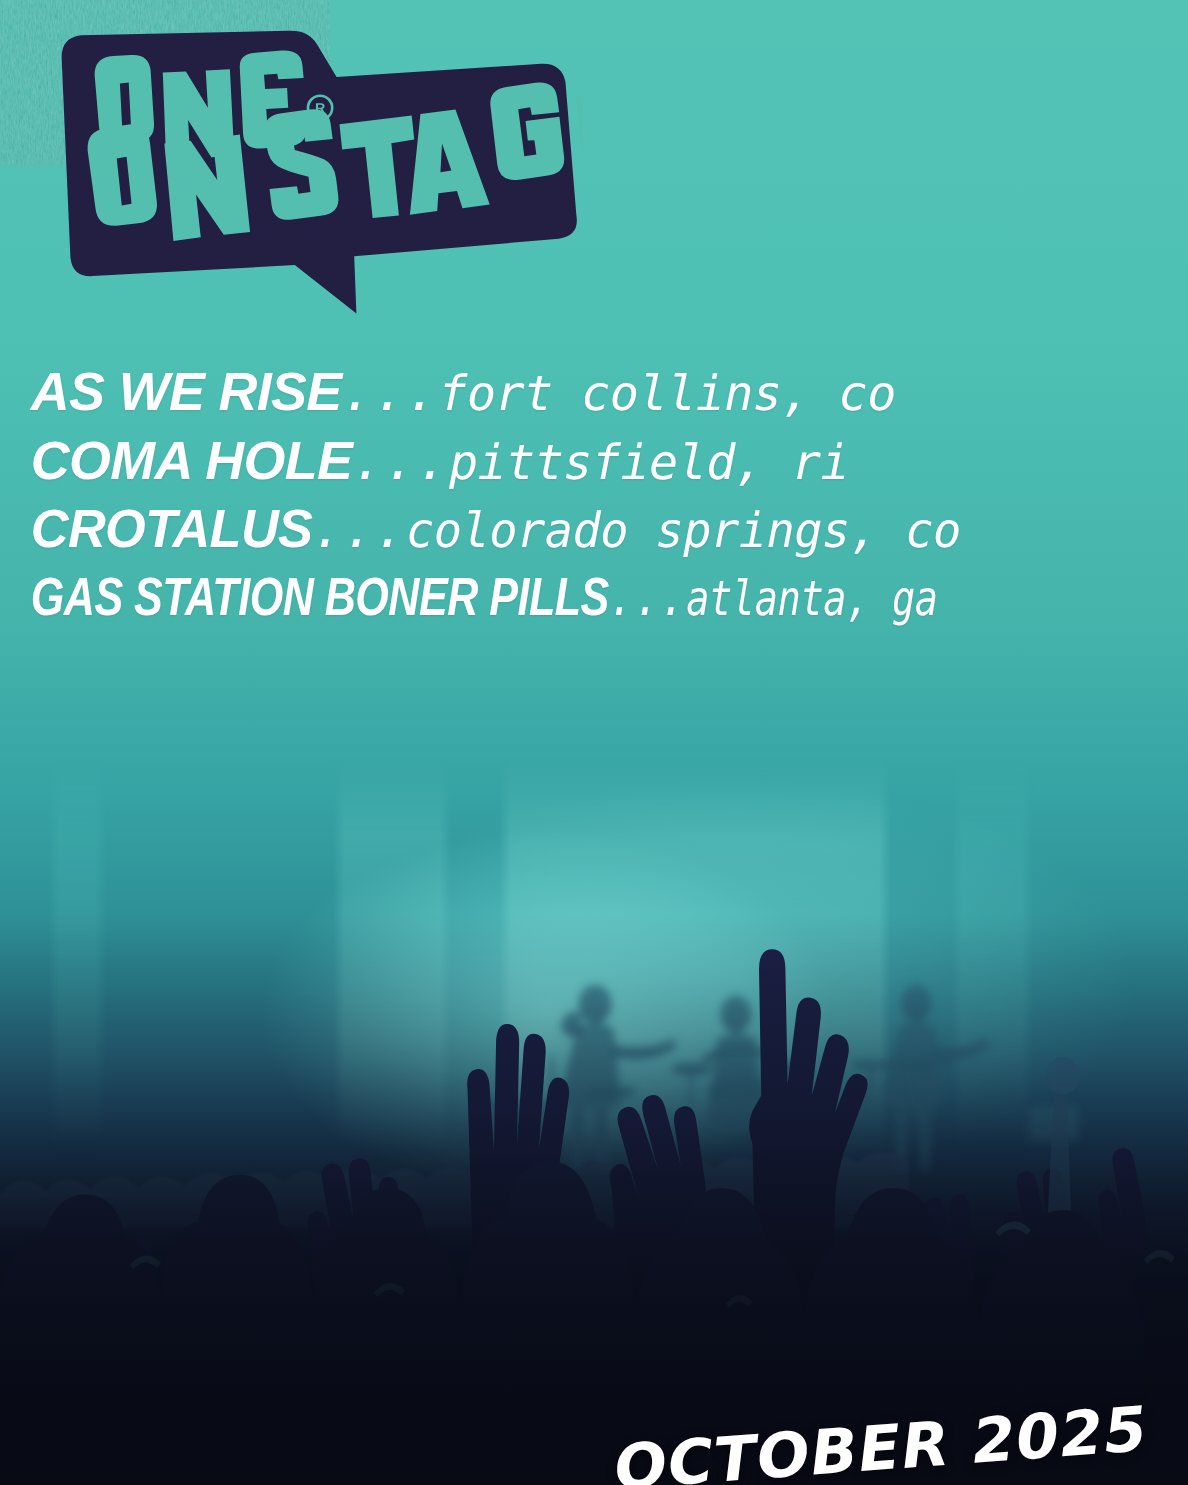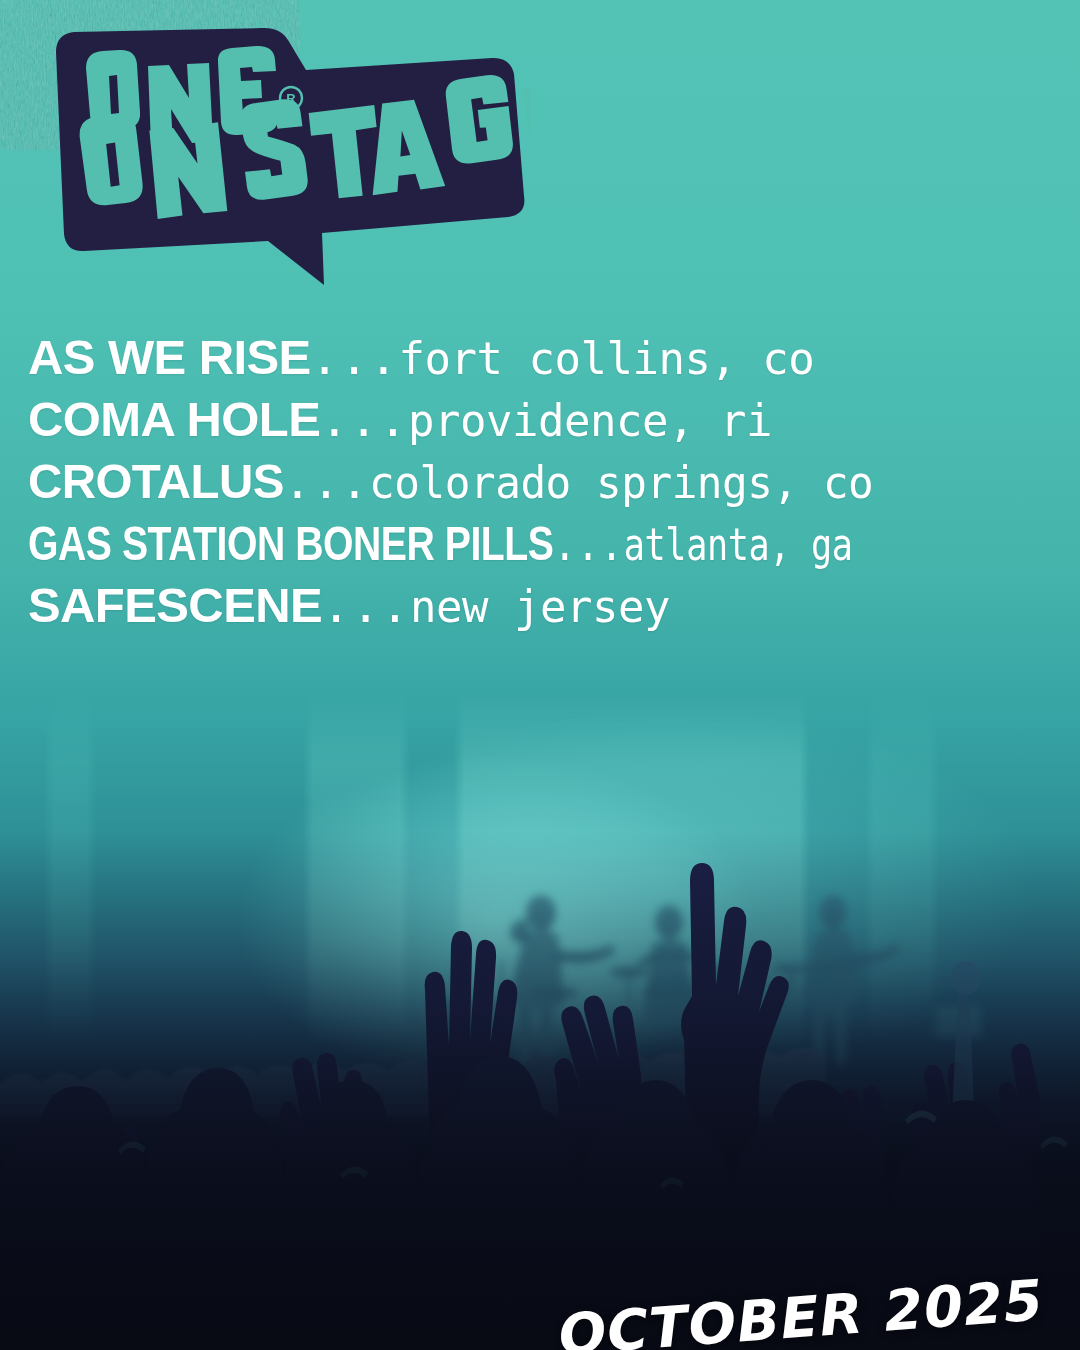--- a/index.html
+++ b/index.html
@@ -123,20 +123,21 @@
     height: 265px;
   }
   .logo-svg { width: 500px; height: 265px; display: block; }
 
   
   .lineup {
     position: absolute;
     left: 28px;
     top: 326px;
     width: 1035px;
+    font-style: italic;
   }
   .line {
     display: block;
     white-space: nowrap;
     color: #ffffff;
     height: 62px;
     line-height: 62px;
     font-size: 47px;
     letter-spacing: -0.5px;
     text-shadow: 0 1px 2px rgba(10,40,50,0.12);
@@ -389,21 +390,20 @@
         <path d="M420 92 q-1 -16 17 -17 l25 -2 q18 -1 19 15 l1 13 -25 1 -1 -7 -11 1 3 43 11 -1
                  -1 -13 -6 0 -1 -18 31 -2 2 36 q1 16 -17 17 l-25 2 q-18 1 -19 -15 z"></path>
 
         <path d="M498 88 l55 -4 1 21 -31 2 1 13 26 -2 1 19 -26 2 1 14 31 -2 1 21 -55 4 z"></path>
       </g>
     </svg>
   </div>
 
   <div class="lineup">
       <div class="line squeeze-1"><span class="band">AS WE RISE</span><span class="dots">...</span><span class="city">fort collins, co</span></div>
-      <div class="line squeeze-1"><span class="band">COMA HOLE</span><span class="dots">...</span><span class="city">providence, ri</span></div>
+      <div class="line squeeze-1"><span class="band">COMA HOLE</span><span class="dots">...</span><span class="city">pittsfield, ri</span></div>
       <div class="line squeeze-2"><span class="band">CROTALUS</span><span class="dots">...</span><span class="city">colorado springs, co</span></div>
       <div class="line squeeze-3"><span class="band">GAS STATION BONER PILLS</span><span class="dots">...</span><span class="city">atlanta, ga</span></div>
-      <div class="line squeeze-1"><span class="band">SAFESCENE</span><span class="dots">...</span><span class="city">new jersey</span></div>
     </div>
 
   <div class="date">OCTOBER 2025</div>
 
 </div>
 
 </body></html>

